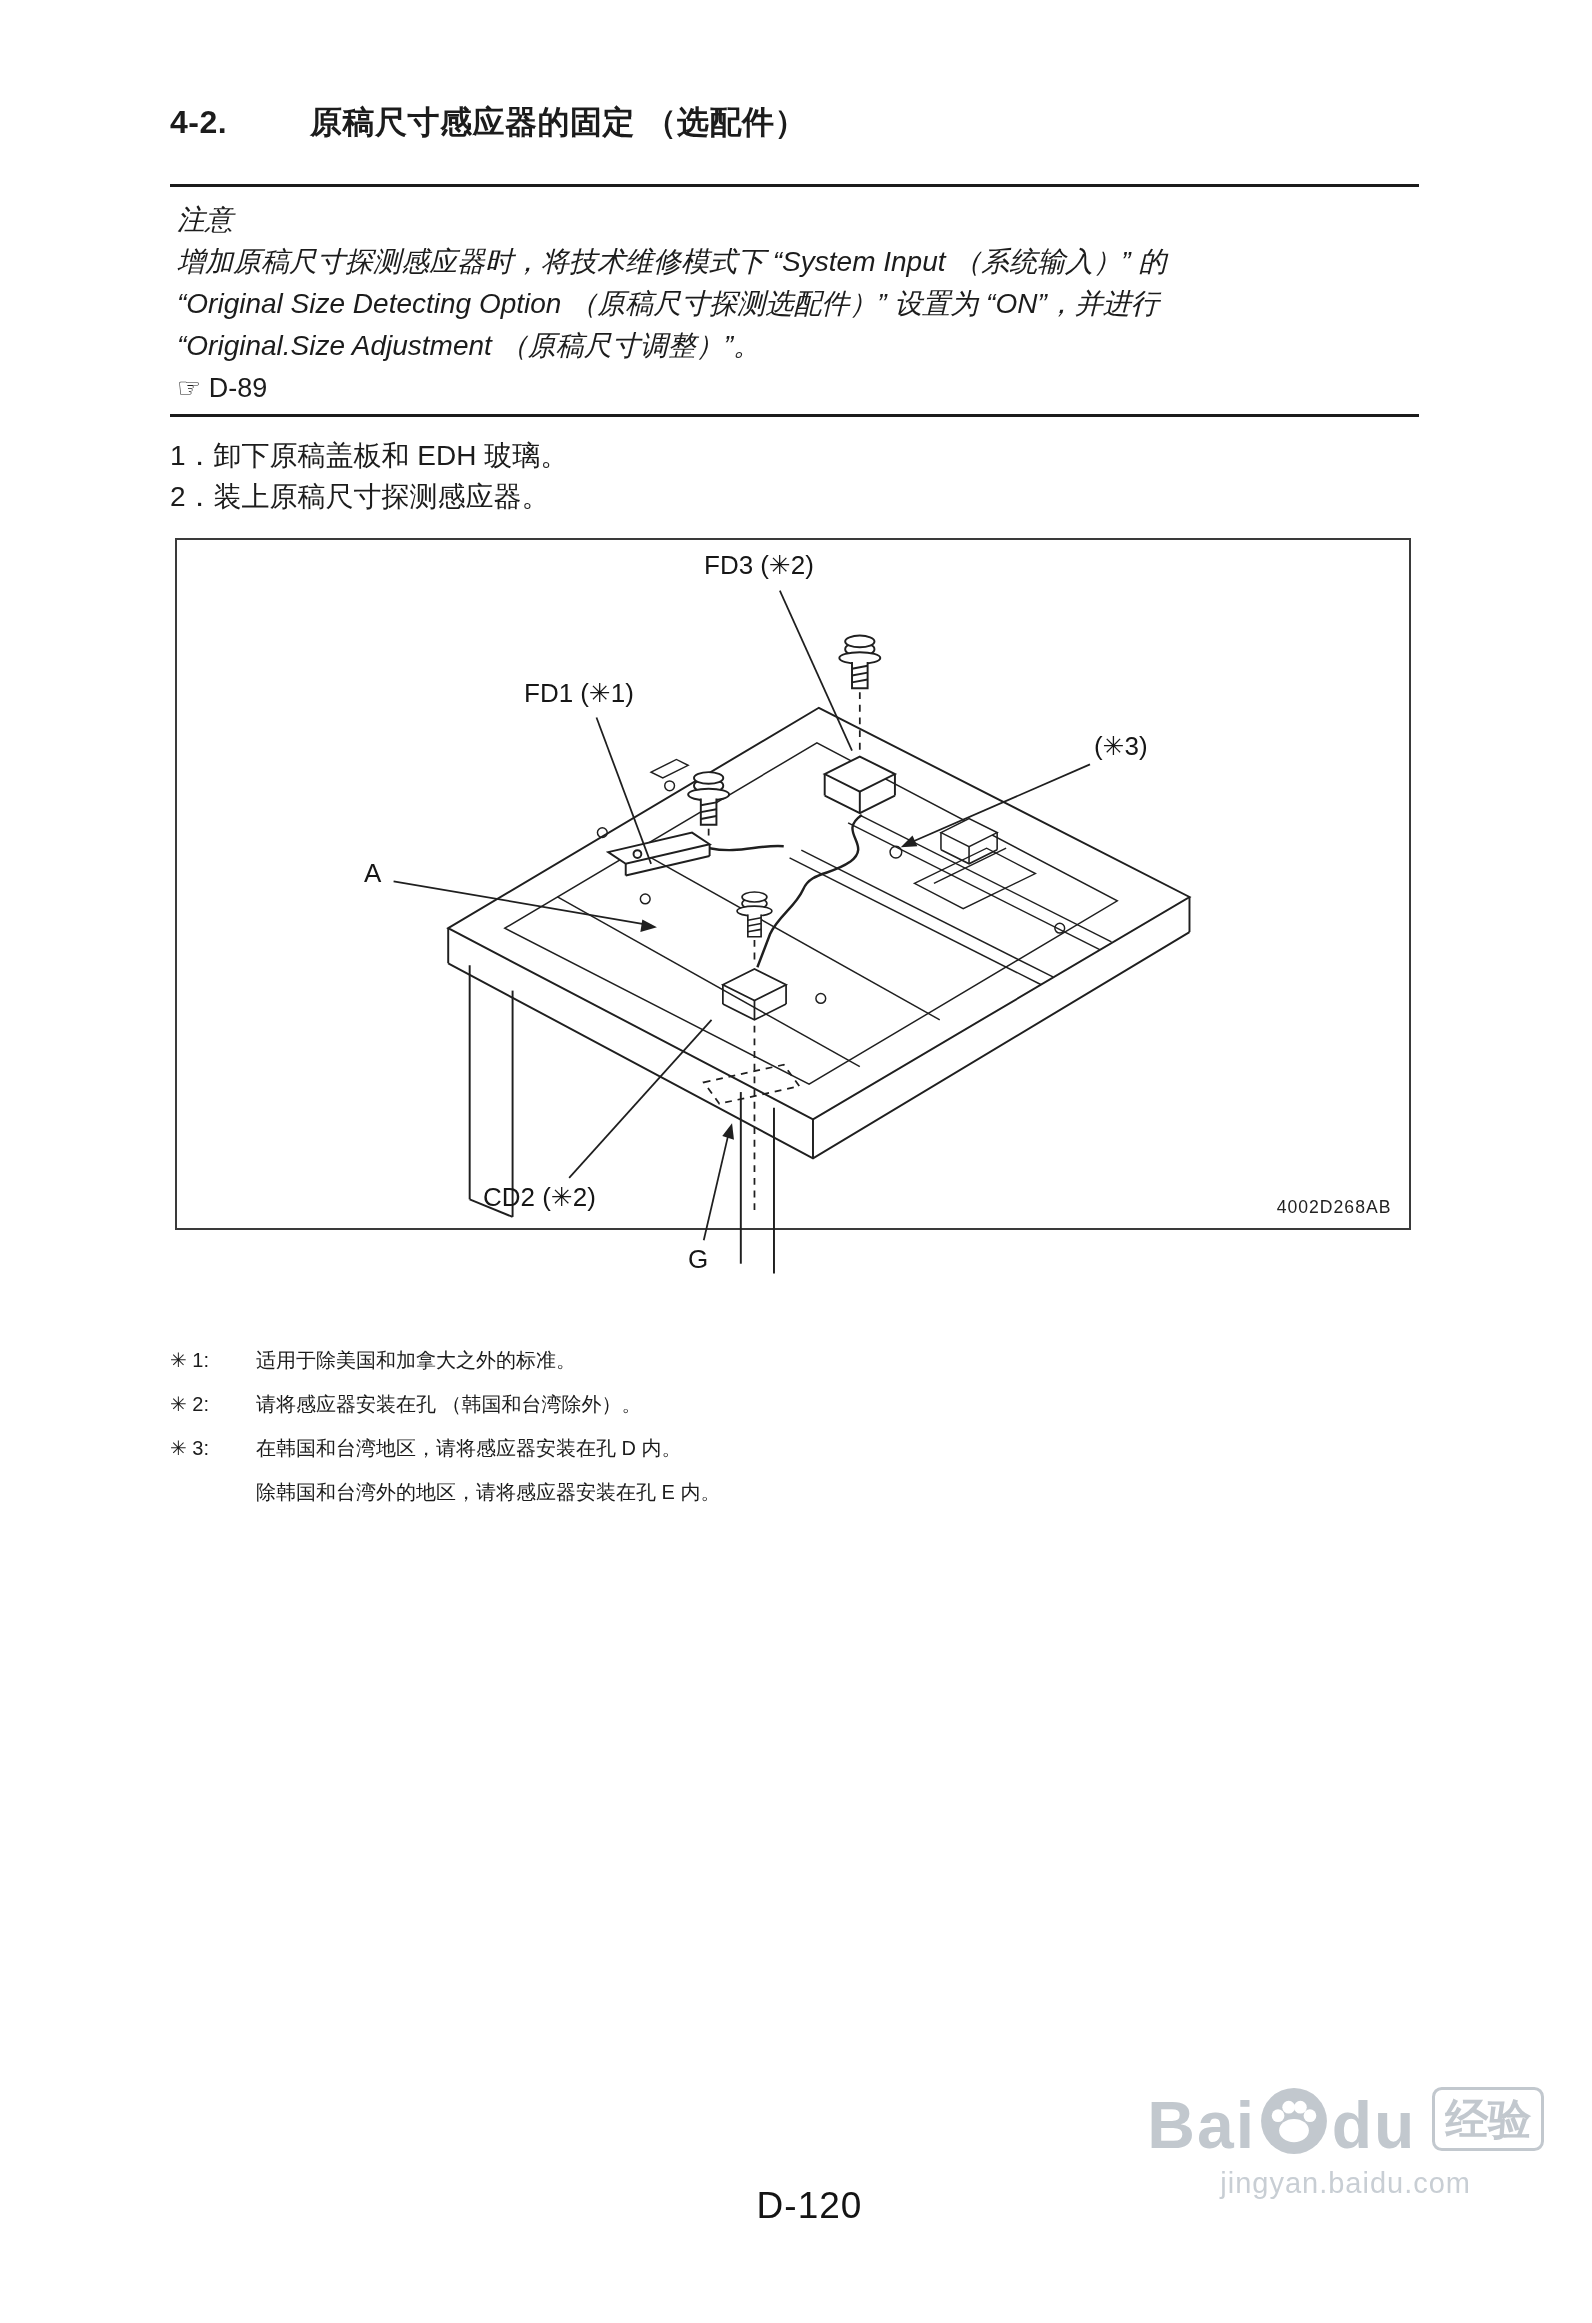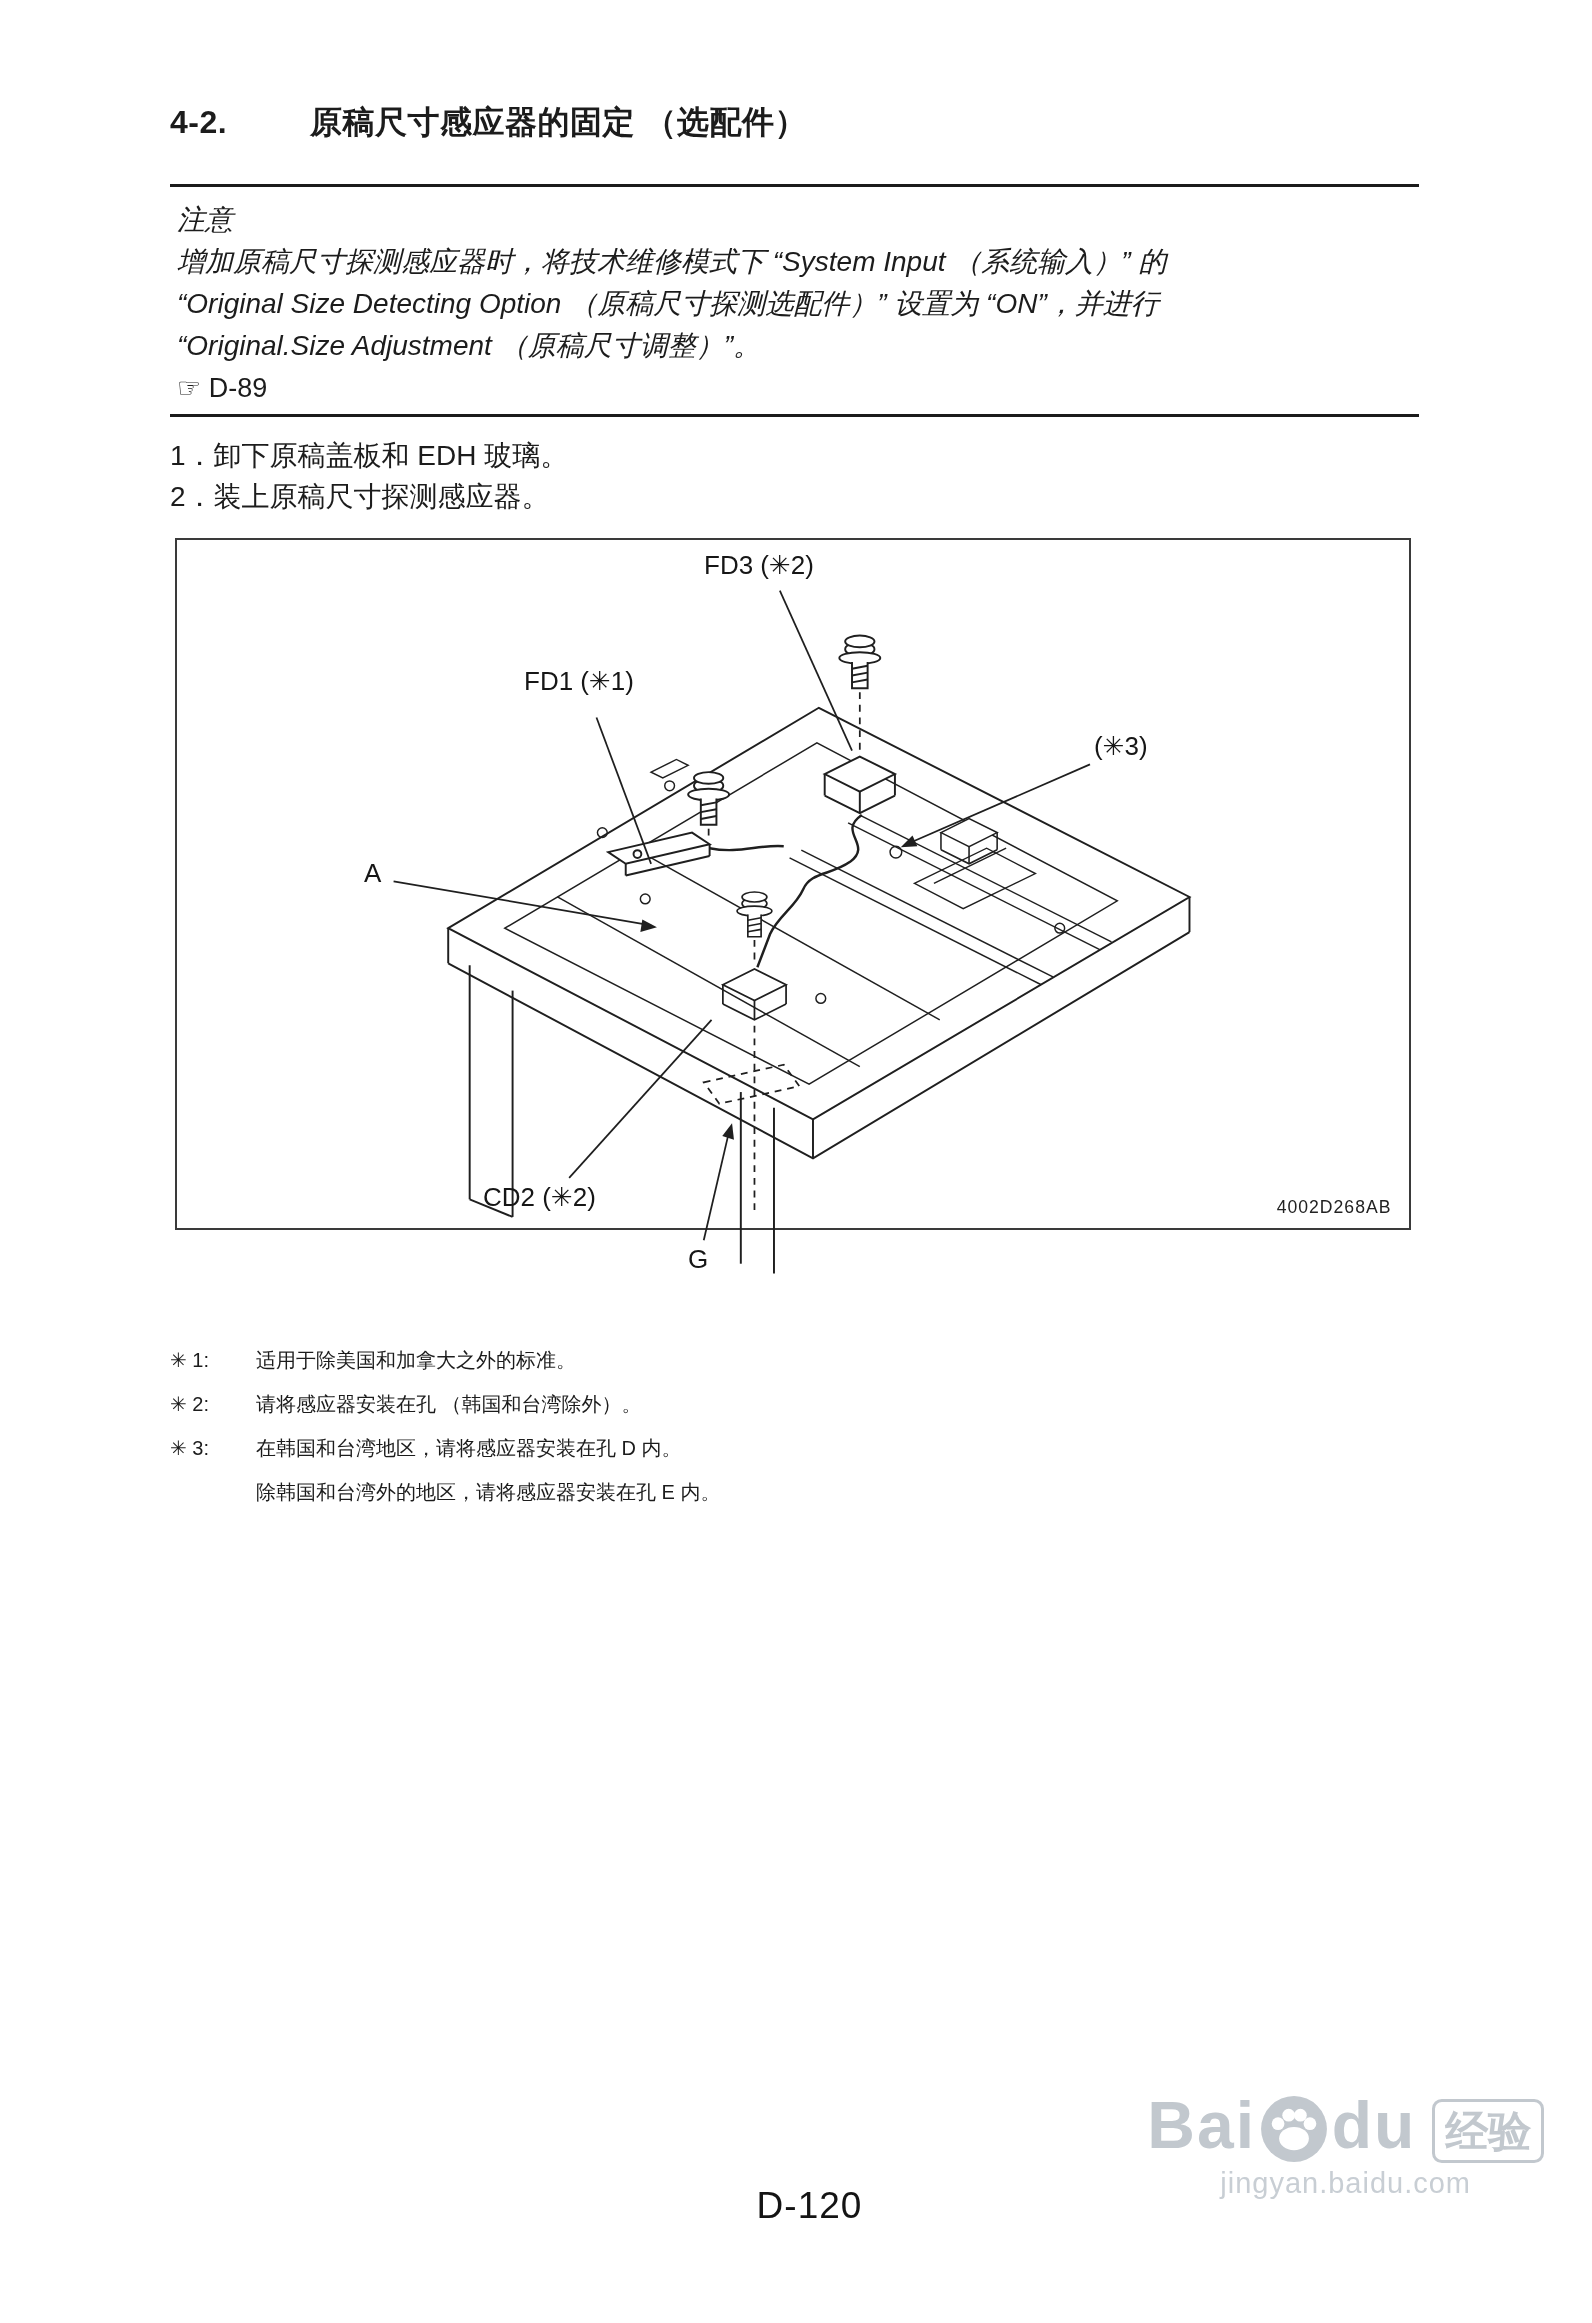--- a/index.html
+++ b/index.html
@@ -17,34 +17,34 @@
 
   .notice{top:199px;left:177px;font-size:28px;font-style:italic;line-height:42px;white-space:nowrap}
   .notice-ref{font-style:normal;font-size:27px}
 
   .steps{top:435px;left:170px;font-size:28px;line-height:41px;white-space:nowrap}
 
   .figure{top:538px;left:175px;width:1236px;height:692px;border:2px solid #3a3a3a;background:#fff}
   .figure svg{position:absolute;left:0;top:0;width:1232px;height:752px}
   .fig-label{position:absolute;font-size:26px;white-space:nowrap;color:#161616}
   .fl-fd3{left:527px;top:9.8px}
-  .fl-fd1{left:347px;top:126px}
+  .fl-fd1{left:347px;top:138px}
   .fl-star3{left:917px;top:191px}
   .fl-a{left:187px;top:318px}
   .fl-cd2{left:306px;top:642px}
   .fl-g{left:511px;top:704px}
   .fig-code{position:absolute;right:17.6px;bottom:9.8px;font-size:17.6px;letter-spacing:1px;color:#222}
 
   .footnotes{top:1338px;left:170px;font-size:20px;line-height:44px;white-space:nowrap}
   .fn-marker{display:inline-block;width:86px}
 
   .page-number{top:2185px;left:13px;width:100%;text-align:center;font-size:37px;letter-spacing:1px;color:#141414}
 
   .watermark{top:2087px;right:49px;color:#c2c8ce}
-  .wm-row{display:flex;align-items:flex-end}
+  .wm-row{display:flex;align-items:flex-start}
   .wm-txt{font-size:66px;font-weight:bold;letter-spacing:2px;color:#c2c8ce}
   .wm-badge{font-size:43px;font-weight:bold;border:3.9px solid #c2c8ce;border-radius:9.8px;
     padding:0 9.8px;margin-left:16px;line-height:1.35;color:#c2c8ce}
   .wm-url{text-align:center;font-size:29px;margin-top:3.9px;color:#c8ced4;letter-spacing:1px}
   .paw{width:68px;height:68px;margin:0 3.9px}
 </style>
 </head>
 <body>
 
 <div class="abs heading">

